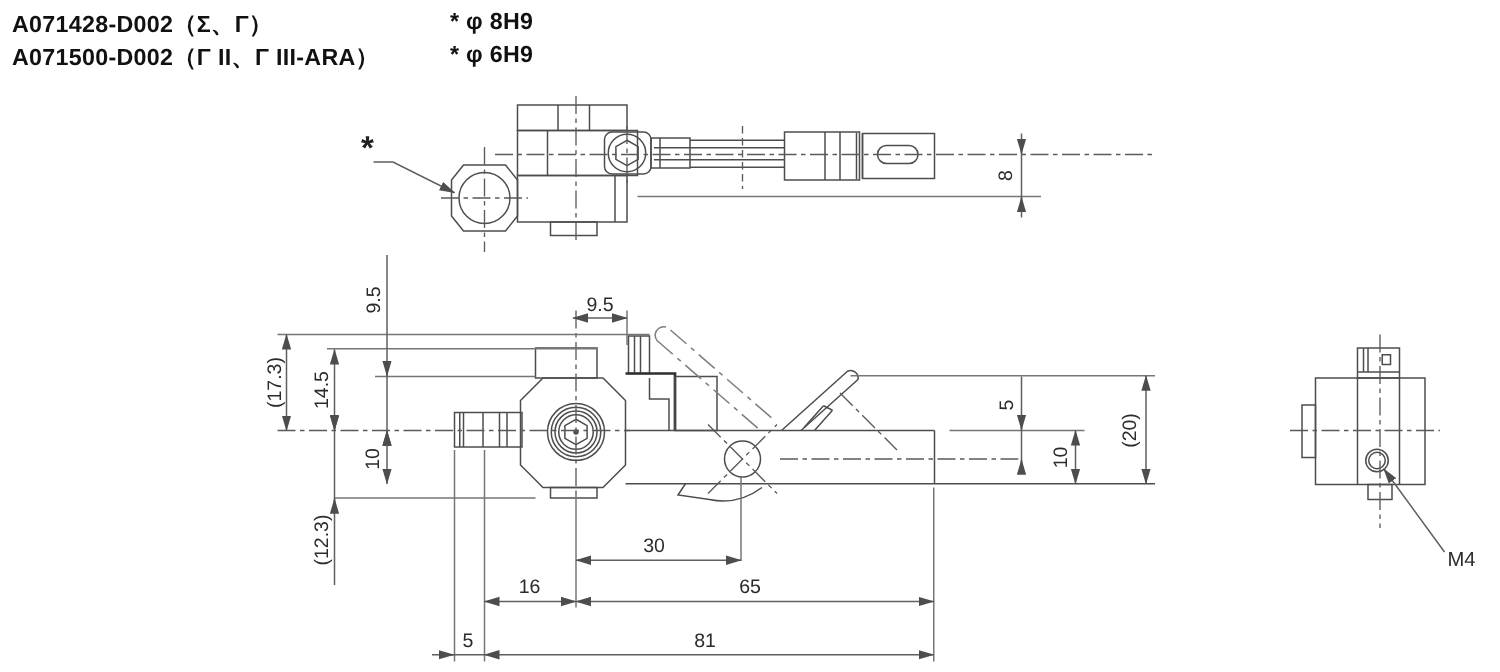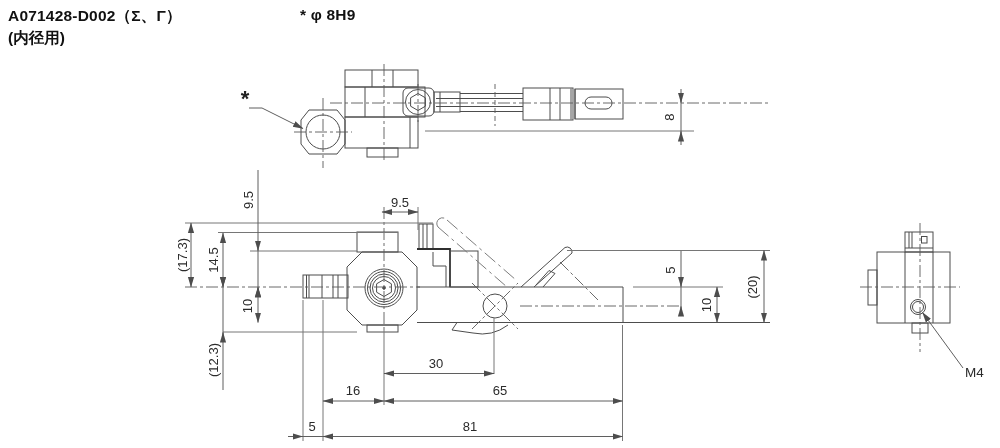--- a/index.html
+++ b/index.html
@@ -25,21 +25,24 @@
 </head>
 <body>
 
 <div class="page">
 
   <div class="titleblock">
     <div class="titleline">
       <span>A071428-D002（Σ、Γ）</span>
       <span class="bore">* φ 8H9</span>
     </div>
-    <div class="usage">(内径用)</div>
+    <div class="titleline">
+      <span>A071500-D002（Γ II、Γ III-ARA）</span>
+      <span class="bore">* φ 6H9</span>
+    </div>
   </div>
 
   <svg width="1000" height="448" viewBox="0 0 1000 448">
     <defs>
       <marker id="arw" markerUnits="userSpaceOnUse" markerWidth="11" markerHeight="9" viewBox="0 0 11 9" refX="10" refY="4.5" orient="auto-start-reverse">
         <path d="M0,1.4 L10.5,4.5 L0,7.6 z"></path>
       </marker>
     </defs>
 
     <g>

